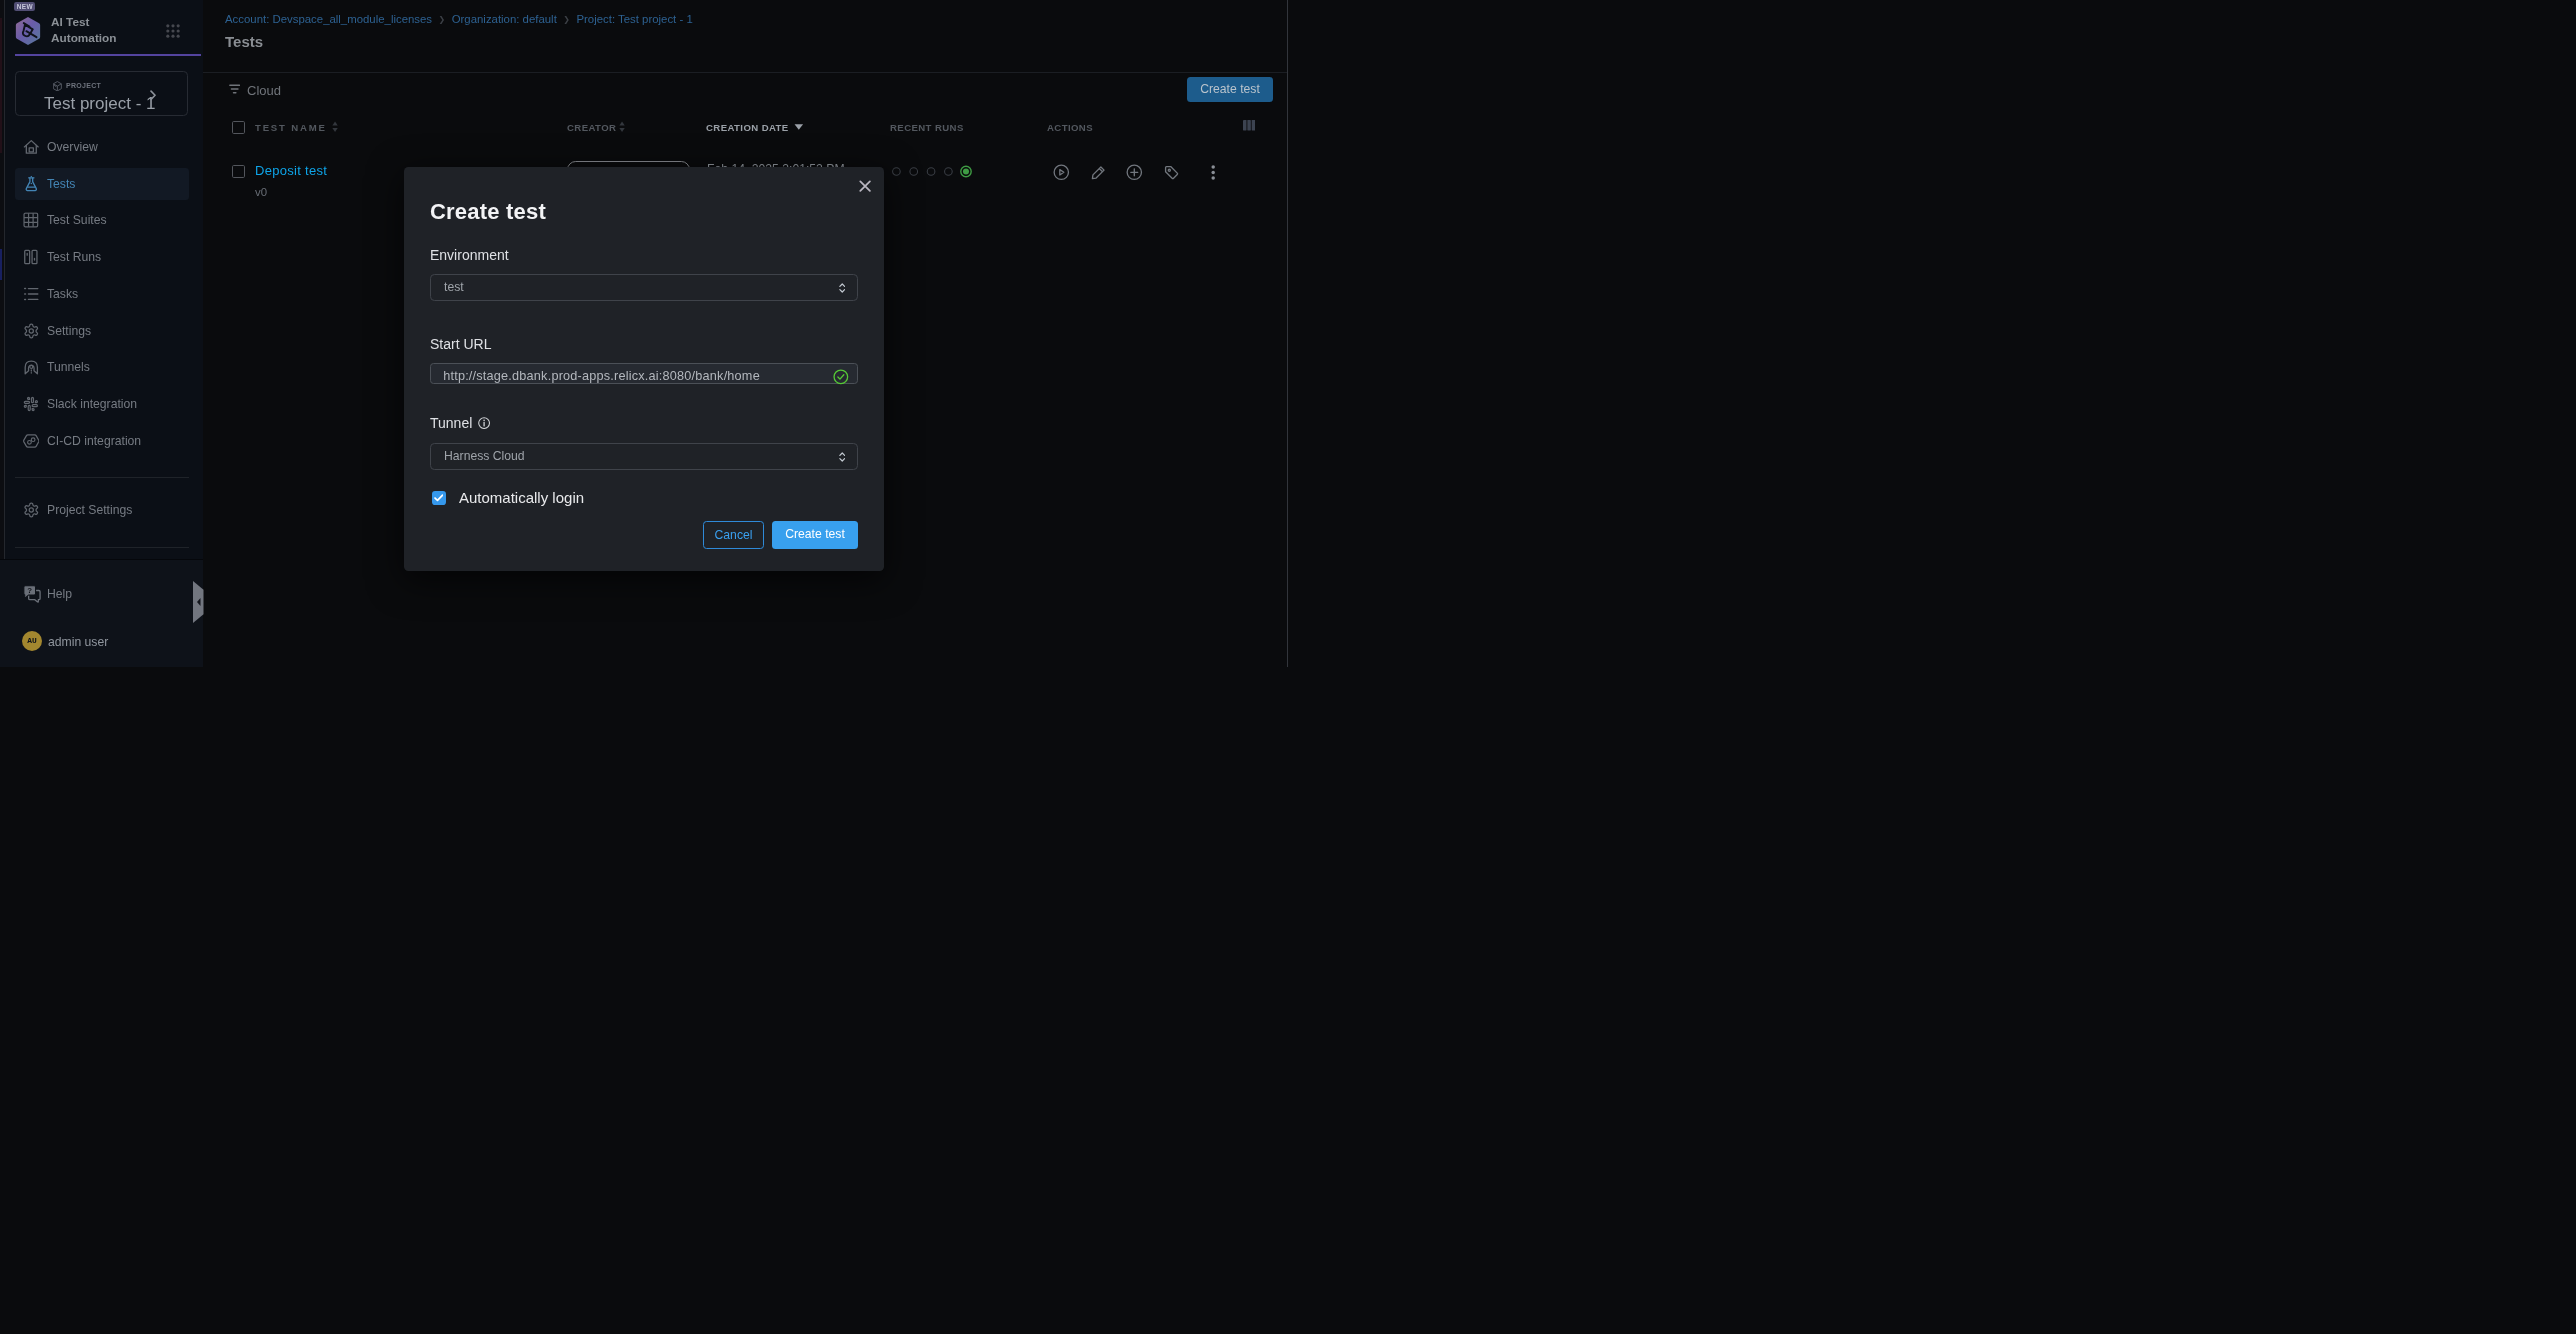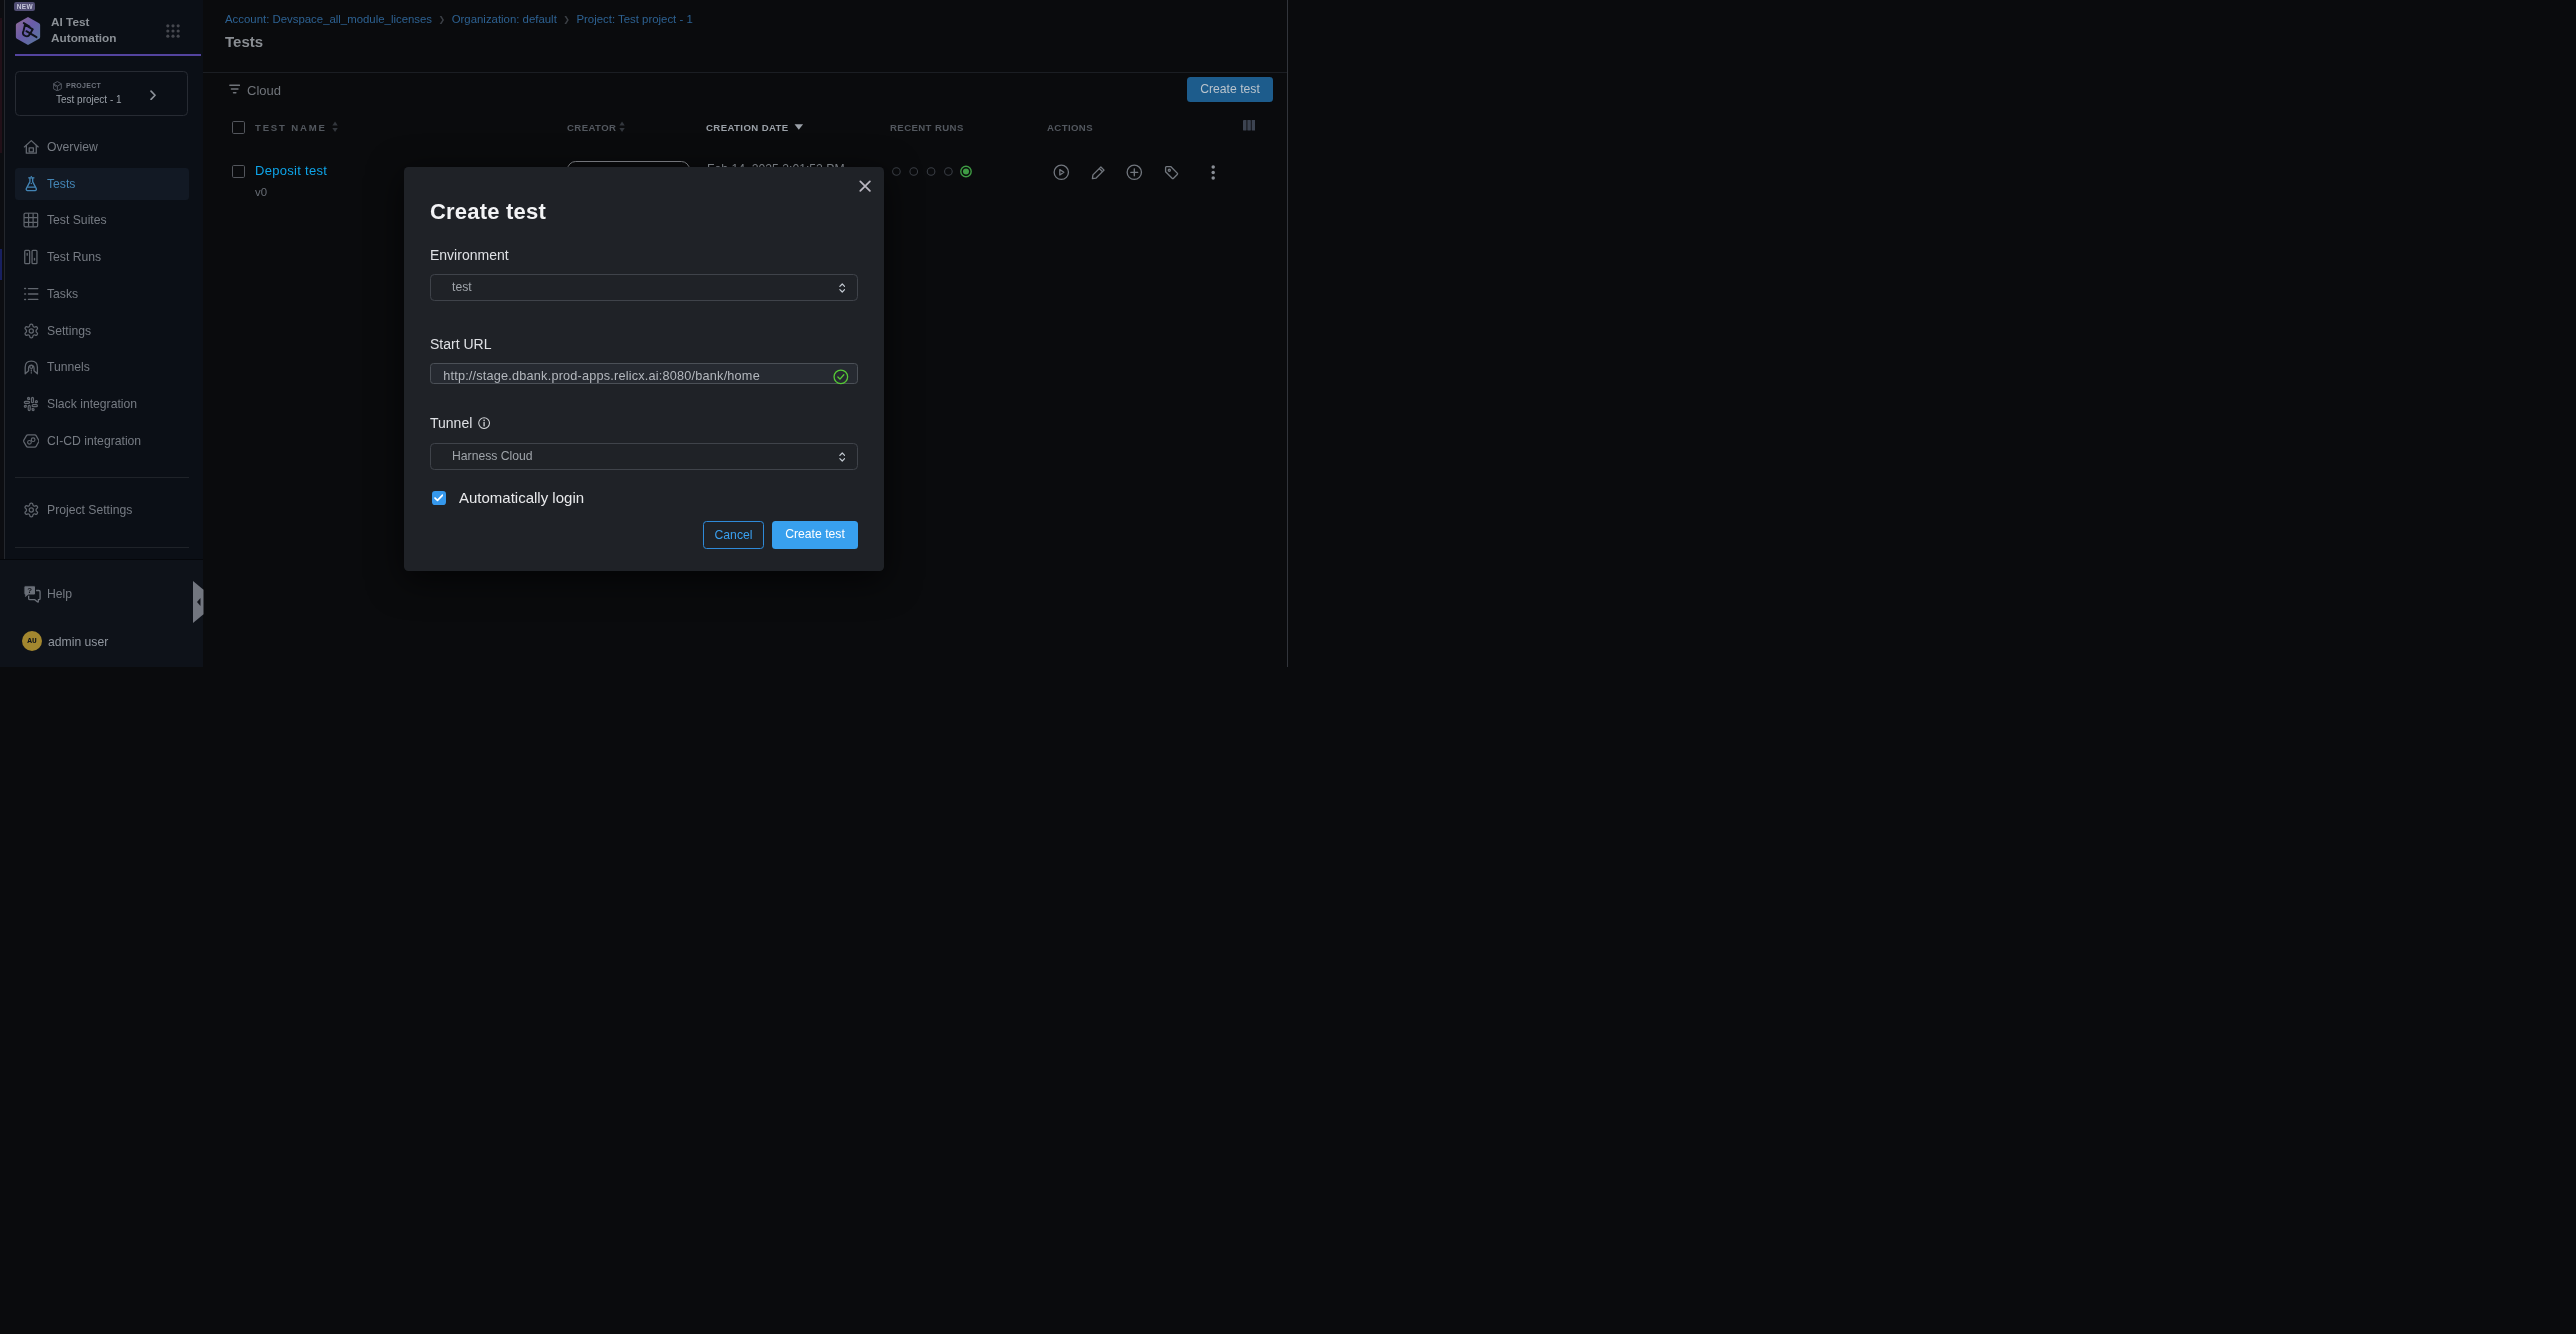--- a/index.html
+++ b/index.html
@@ -9,21 +9,21 @@
 
 #sidebar { position:absolute; left:0; top:0; width:203px; height:667px; background:#0b0f16; }
 #sb-strip { position:absolute; left:0; top:0; width:3.5px; height:667px; background:#0c0d11; }
 #newbadge { position:absolute; left:14.4px; top:2.2px; width:21px; height:8.7px; background:#514e74; border-radius:2.2px; color:#c6c7da; font-size:6.5px; font-weight:bold; letter-spacing:0.3px; text-align:center; line-height:9.2px; }
 #logo { position:absolute; left:15.3px; top:16px; }
 #brand { position:absolute; left:51px; top:15px; font-size:11.8px; font-weight:bold; line-height:15.7px; color:#8b9096; }
 #dots9 { position:absolute; left:166px; top:24px; }
 #pline { position:absolute; left:15px; top:54px; width:186px; height:1.6px; background:#54449f; }
 #projbox { position:absolute; left:15px; top:71px; width:173px; height:45px; border:0.9px solid #272b33; border-radius:4.4px; }
 #projlbl { position:absolute; left:50px; top:10px; font-size:7px; letter-spacing:0.3px; color:#6e737d; font-weight:bold; }
-#projname { position:absolute; left:40px; top:22px; font-size:10px; color:#9aa0a8; }
+#projname { position:absolute; left:28px; top:22px; font-size:17px; color:#9aa0a8; }
 .nav { position:absolute; left:15px; width:174px; height:32px; border-radius:3.5px; }
 .nav .ic { position:absolute; left:7.9px; top:50%; transform:translateY(-50%); }
 .nav .tx { position:absolute; left:32px; top:50%; transform:translateY(-50%); font-size:12.2px; color:#767b83; white-space:nowrap; }
 .nav.active { background:#121924; }
 .nav.active .tx { color:#4384b4; }
 .sdiv { position:absolute; left:15px; width:174px; height:0.9px; background:#1f2329; }
 #botpanel { position:absolute; left:0; top:559px; width:203px; height:108px; background:#0e1219; border-top:1.7px solid #05070b; }
 #avatar { position:absolute; left:22px; top:631px; width:20px; height:20px; border-radius:50%; background:#a3872f; color:#0e1219; font-size:7.9px; font-weight:bold; text-align:center; line-height:20px;font-family:Liberation Mono, monospace; }
 #adminu { position:absolute; left:48px; top:635px; font-size:12.2px; color:#90969e; }
 
@@ -37,21 +37,21 @@
 .th { position:absolute; top:122px; font-size:9.6px; font-weight:bold; letter-spacing:0.4px; color:#53585f; white-space:nowrap; }
 .chk { position:absolute; width:13px; height:13px; border:1px solid #53565c; border-radius:1.7px; }
 #rowname { position:absolute; left:255px; top:163px; font-size:13px; letter-spacing:0.3px; color:#0ea5e9; }
 #rowver { position:absolute; left:255px; top:186px; font-size:11.4px; color:#686d75; }
 #pill { position:absolute; left:567px; top:161px; width:123px; height:17.5px; border:0.9px solid #85888d; border-radius:8.7px; }
 #rowdate { position:absolute; left:707px; top:162px; font-size:12.2px; color:#8f959c; }
 
 #modal { position:absolute; left:404px; top:167px; width:480px; height:404px; background:#1f2227; border-radius:4.4px; box-shadow:0 8.7px 35px rgba(0,0,0,.65); }
 #mtitle { position:absolute; left:26px; top:34px; font-size:22px; font-weight:bold; letter-spacing:0.2px; color:#f3f4f6; line-height:1; }
 .mlabel { position:absolute; left:26px; font-size:14px; color:#dfe1e5; line-height:1; }
-.msel { position:absolute; left:26px; width:428px; height:27px; border:0.9px solid #3f434a; border-radius:4.4px; font-size:12.2px; color:#9fa4aa; line-height:25px; padding-left:21px; }
+.msel { position:absolute; left:26px; width:428px; height:27px; border:0.9px solid #3f434a; border-radius:4.4px; font-size:12.2px; color:#9fa4aa; line-height:25px; padding-left:13px; }
 #murl { position:absolute; left:26px; top:196px; width:428px; height:21px; background:#262a31; border:0.9px solid #4b5057; border-radius:3.5px; font-size:12.7px; letter-spacing:0.2px; color:#b4b8be; line-height:25px; padding-left:12.2px; }
 #mcheck { position:absolute; left:28px; top:324px; width:13.5px; height:13.5px; background:#3598ec; border-radius:3.1px; }
 #mchecklbl { position:absolute; left:55px; top:322px; font-size:15px; color:#e9eaec; }
 #mcancel { position:absolute; left:299px; top:354px; width:61px; height:27.5px; border:0.9px solid #2f8ad8; border-radius:3.5px; color:#3aa0f0; font-size:12.2px; text-align:center; line-height:26px; }
 #mcreate { position:absolute; left:368px; top:354px; width:86px; height:27.5px; background:#38a0ee; border-radius:3.5px; color:#ffffff; font-size:12.2px; text-align:center; line-height:27.5px; }
 #rightedge { position:absolute; right:0; top:0; width:1.3px; height:667px; background:#32353b; }
 </style>
 </head>
 <body>
 <div id="page">

